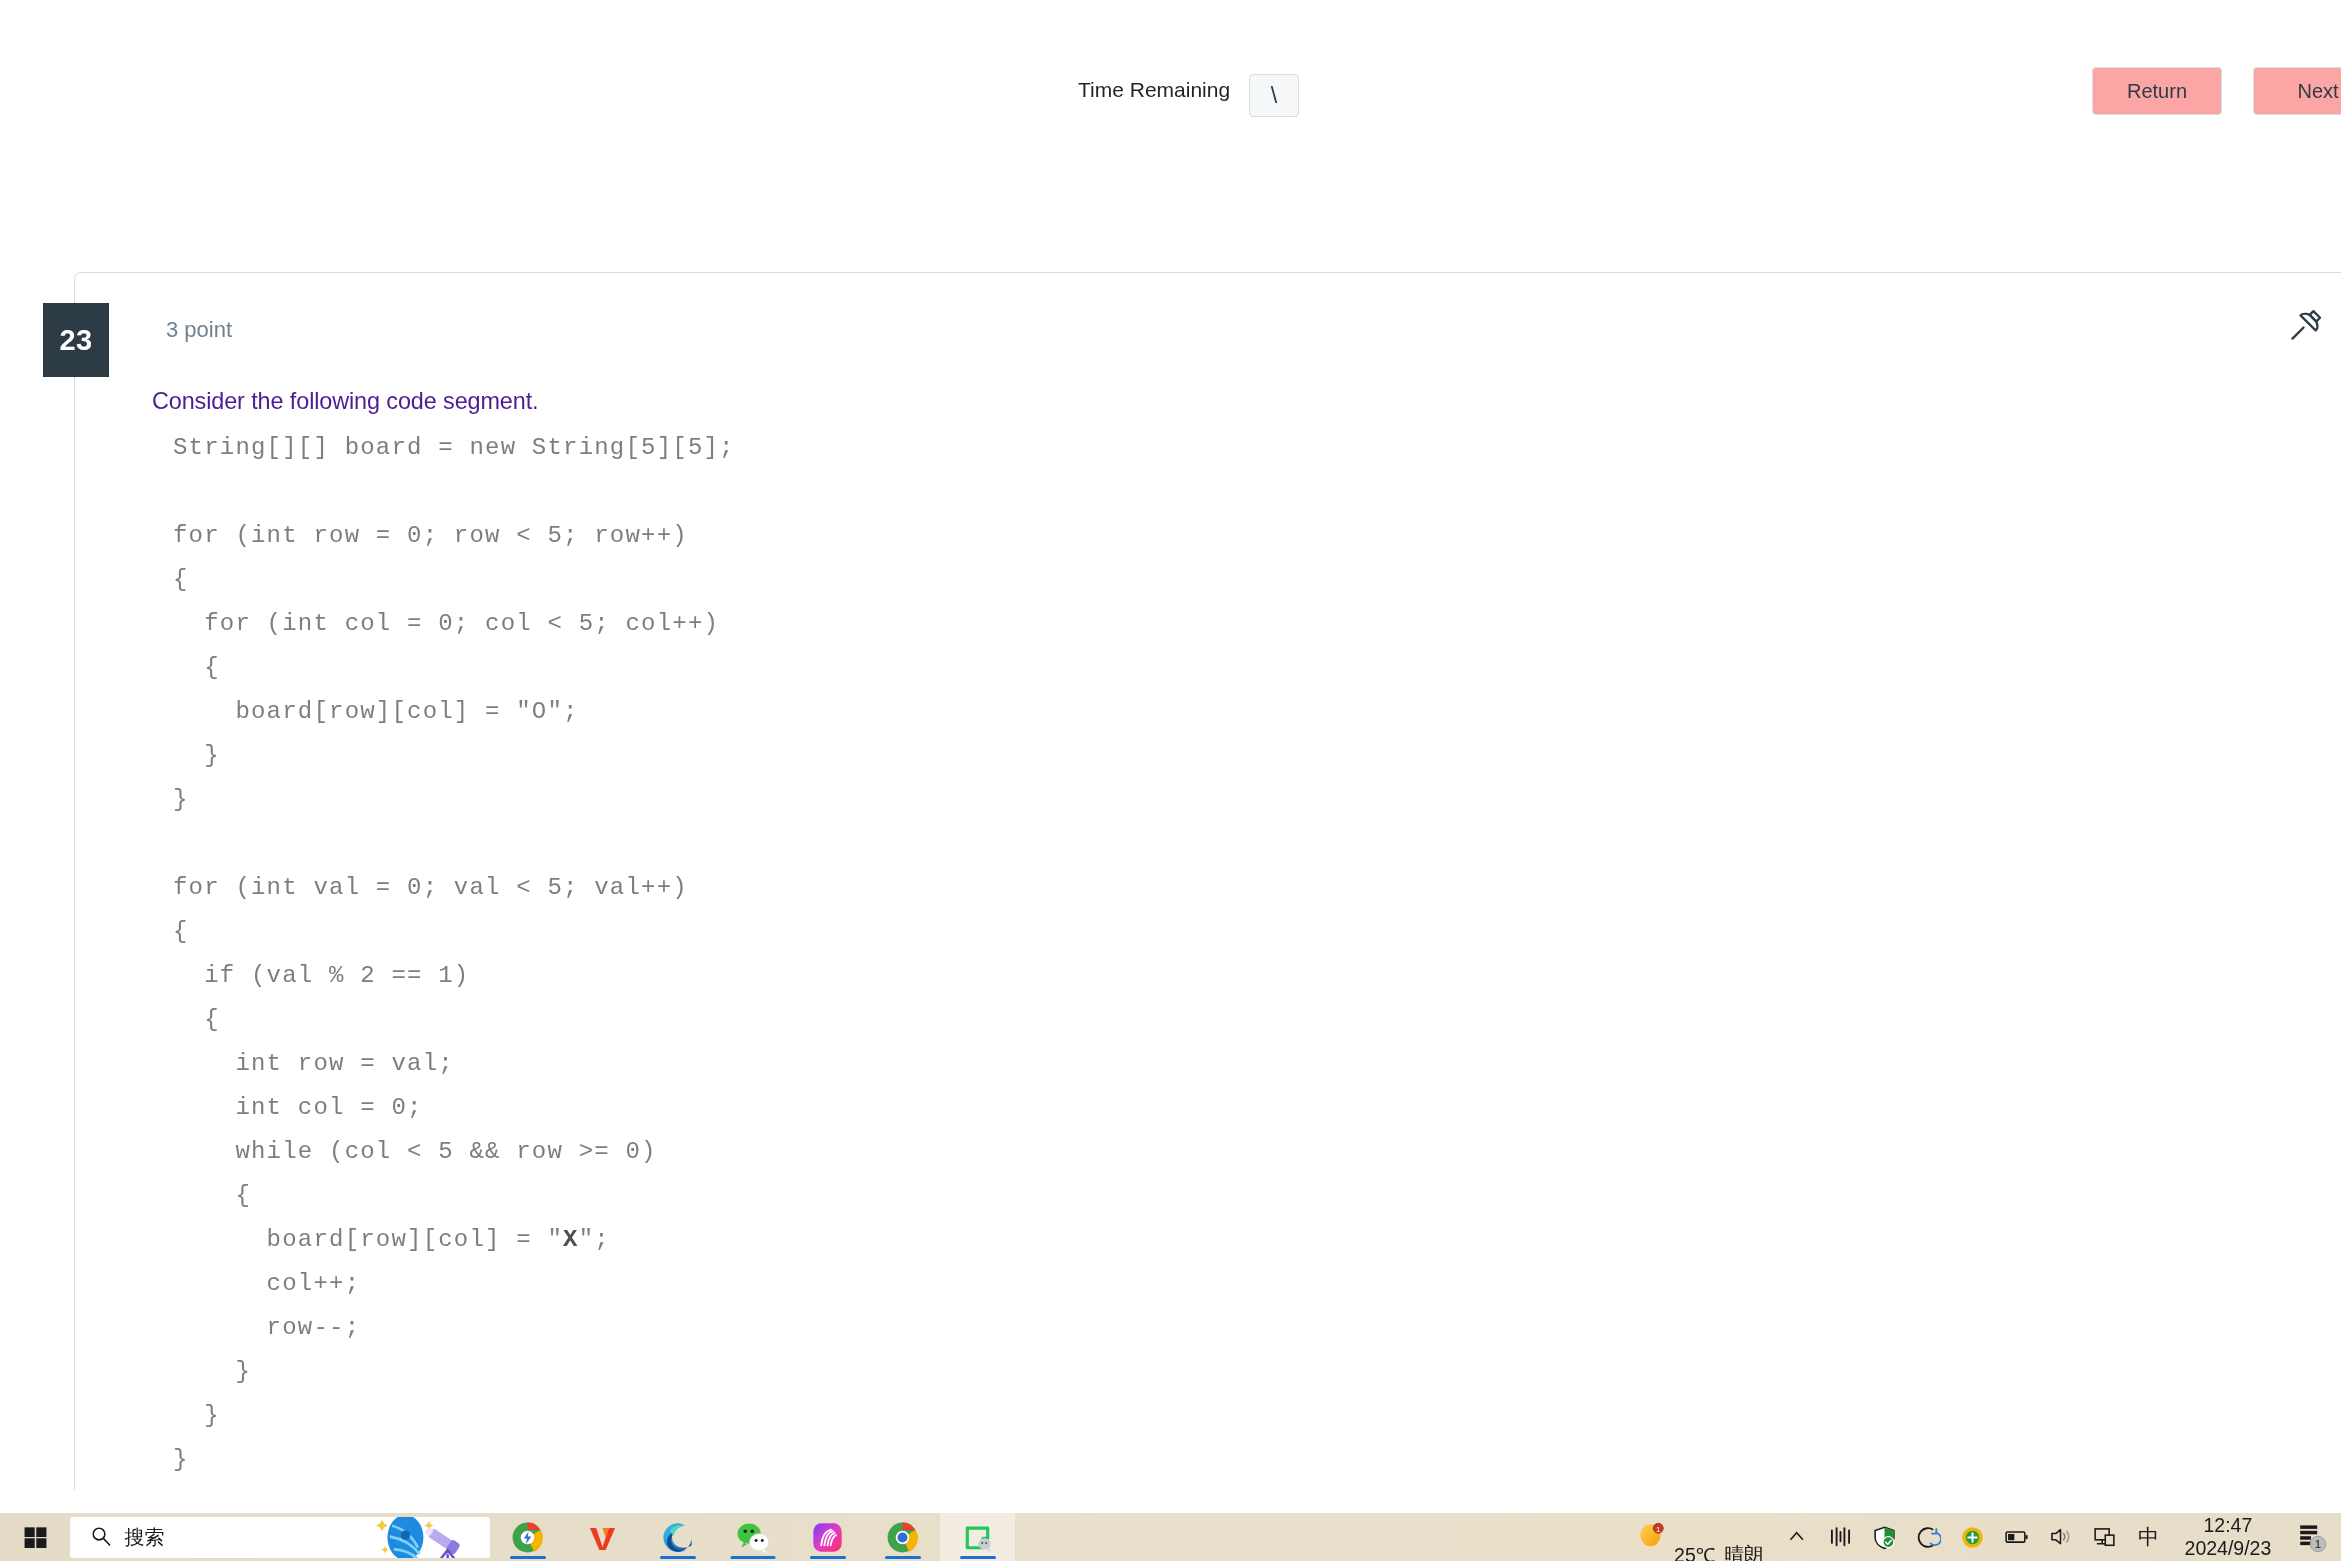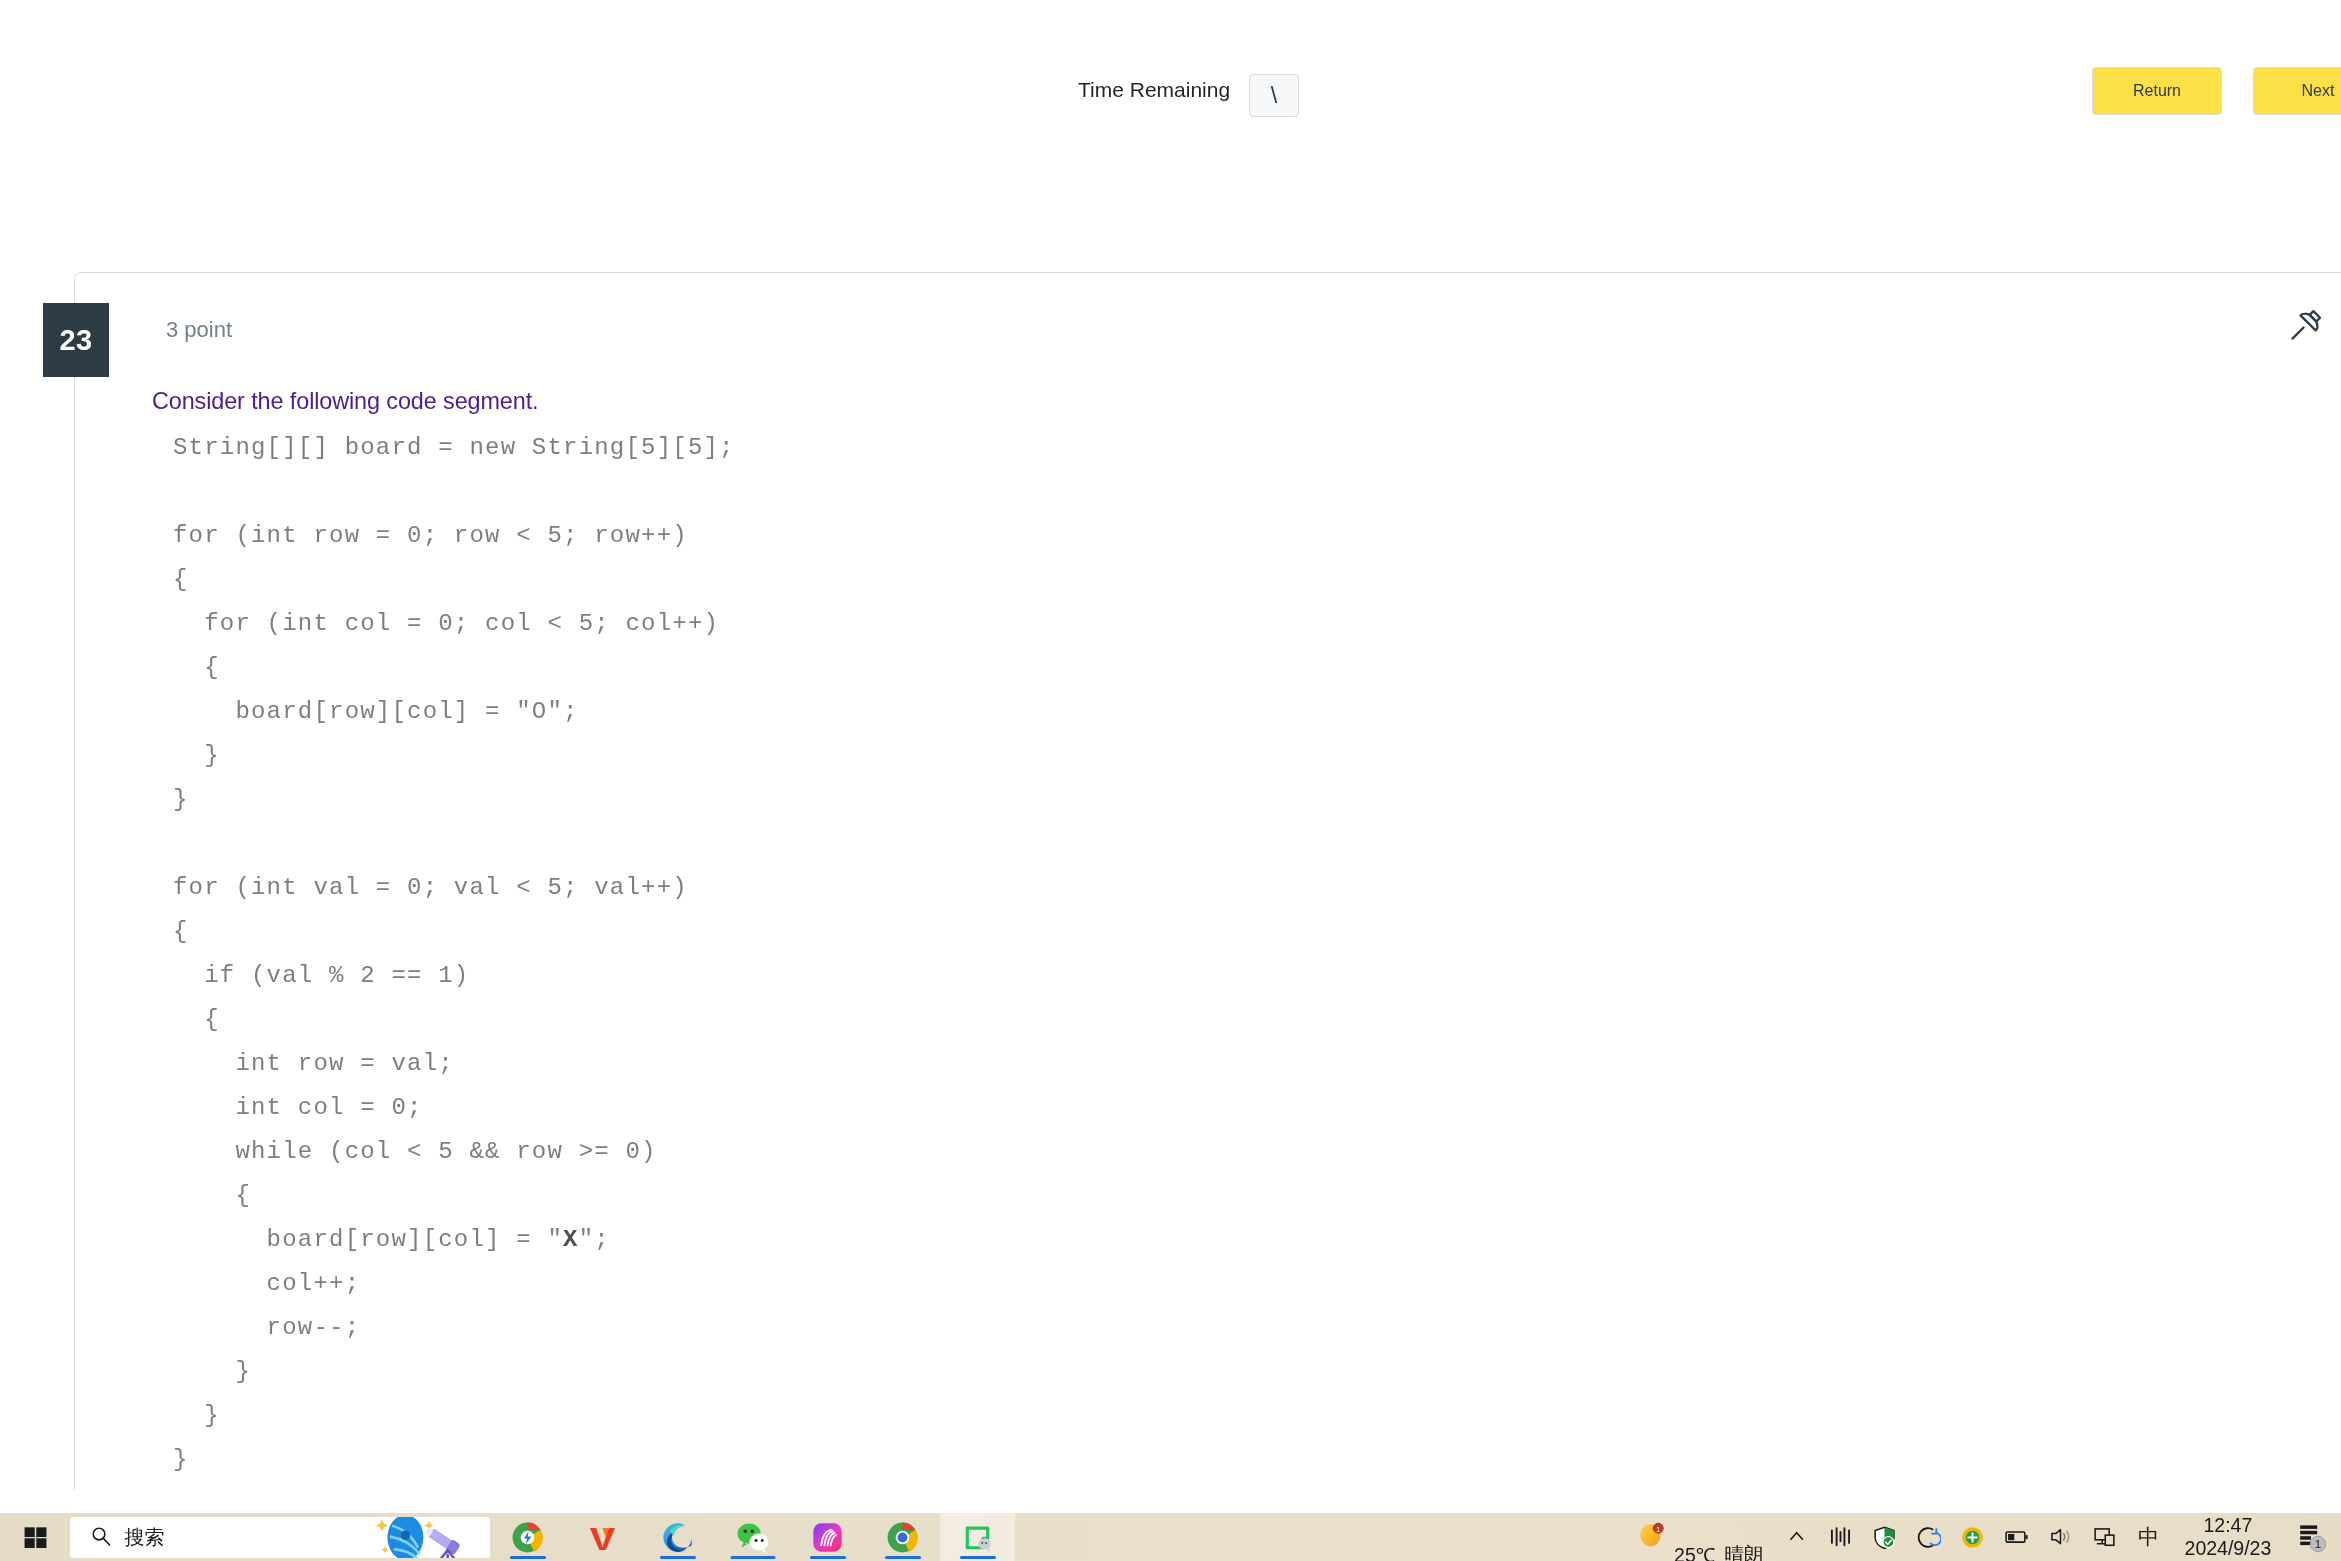--- a/index.html
+++ b/index.html
@@ -66,24 +66,24 @@
   #time-remaining-label{
     position:absolute;left:1070px;top:56px;font-size:21px;color:#1f2429;white-space:nowrap;
   }
   #timer-box{
     position:absolute;left:1241px;top:52px;width:48px;height:41px;
     background:#f6f7f8;border:0.8px solid #d8dde1;border-radius:3.9px;
     display:flex;align-items:center;justify-content:center;
     font-size:23.4px;color:#2d3b45;overflow:hidden;
   }
   .topbtn{
-    position:absolute;top:45px;height:48px;background:#fde047;
+    position:absolute;top:45px;height:48px;background:#fca5a5;
     border:0.8px solid #d9dee2;border-radius:3.9px;
     display:flex;align-items:center;justify-content:center;
-    font-size:16px;color:#2d3b45;box-sizing:border-box;padding:0 17px;
+    font-size:20px;color:#2d3b45;box-sizing:border-box;padding:0 17px;
     white-space:nowrap;
   }
   #return-btn{left:2084px;width:130px;}
   #next-btn{left:2245px;width:130px;}
 
   
   #question-card{
     position:absolute;left:74px;top:272px;width:2276px;
     min-height:1218px;background:#ffffff;
     border:0.8px solid #d9dde0;border-right:none;border-bottom:none;

